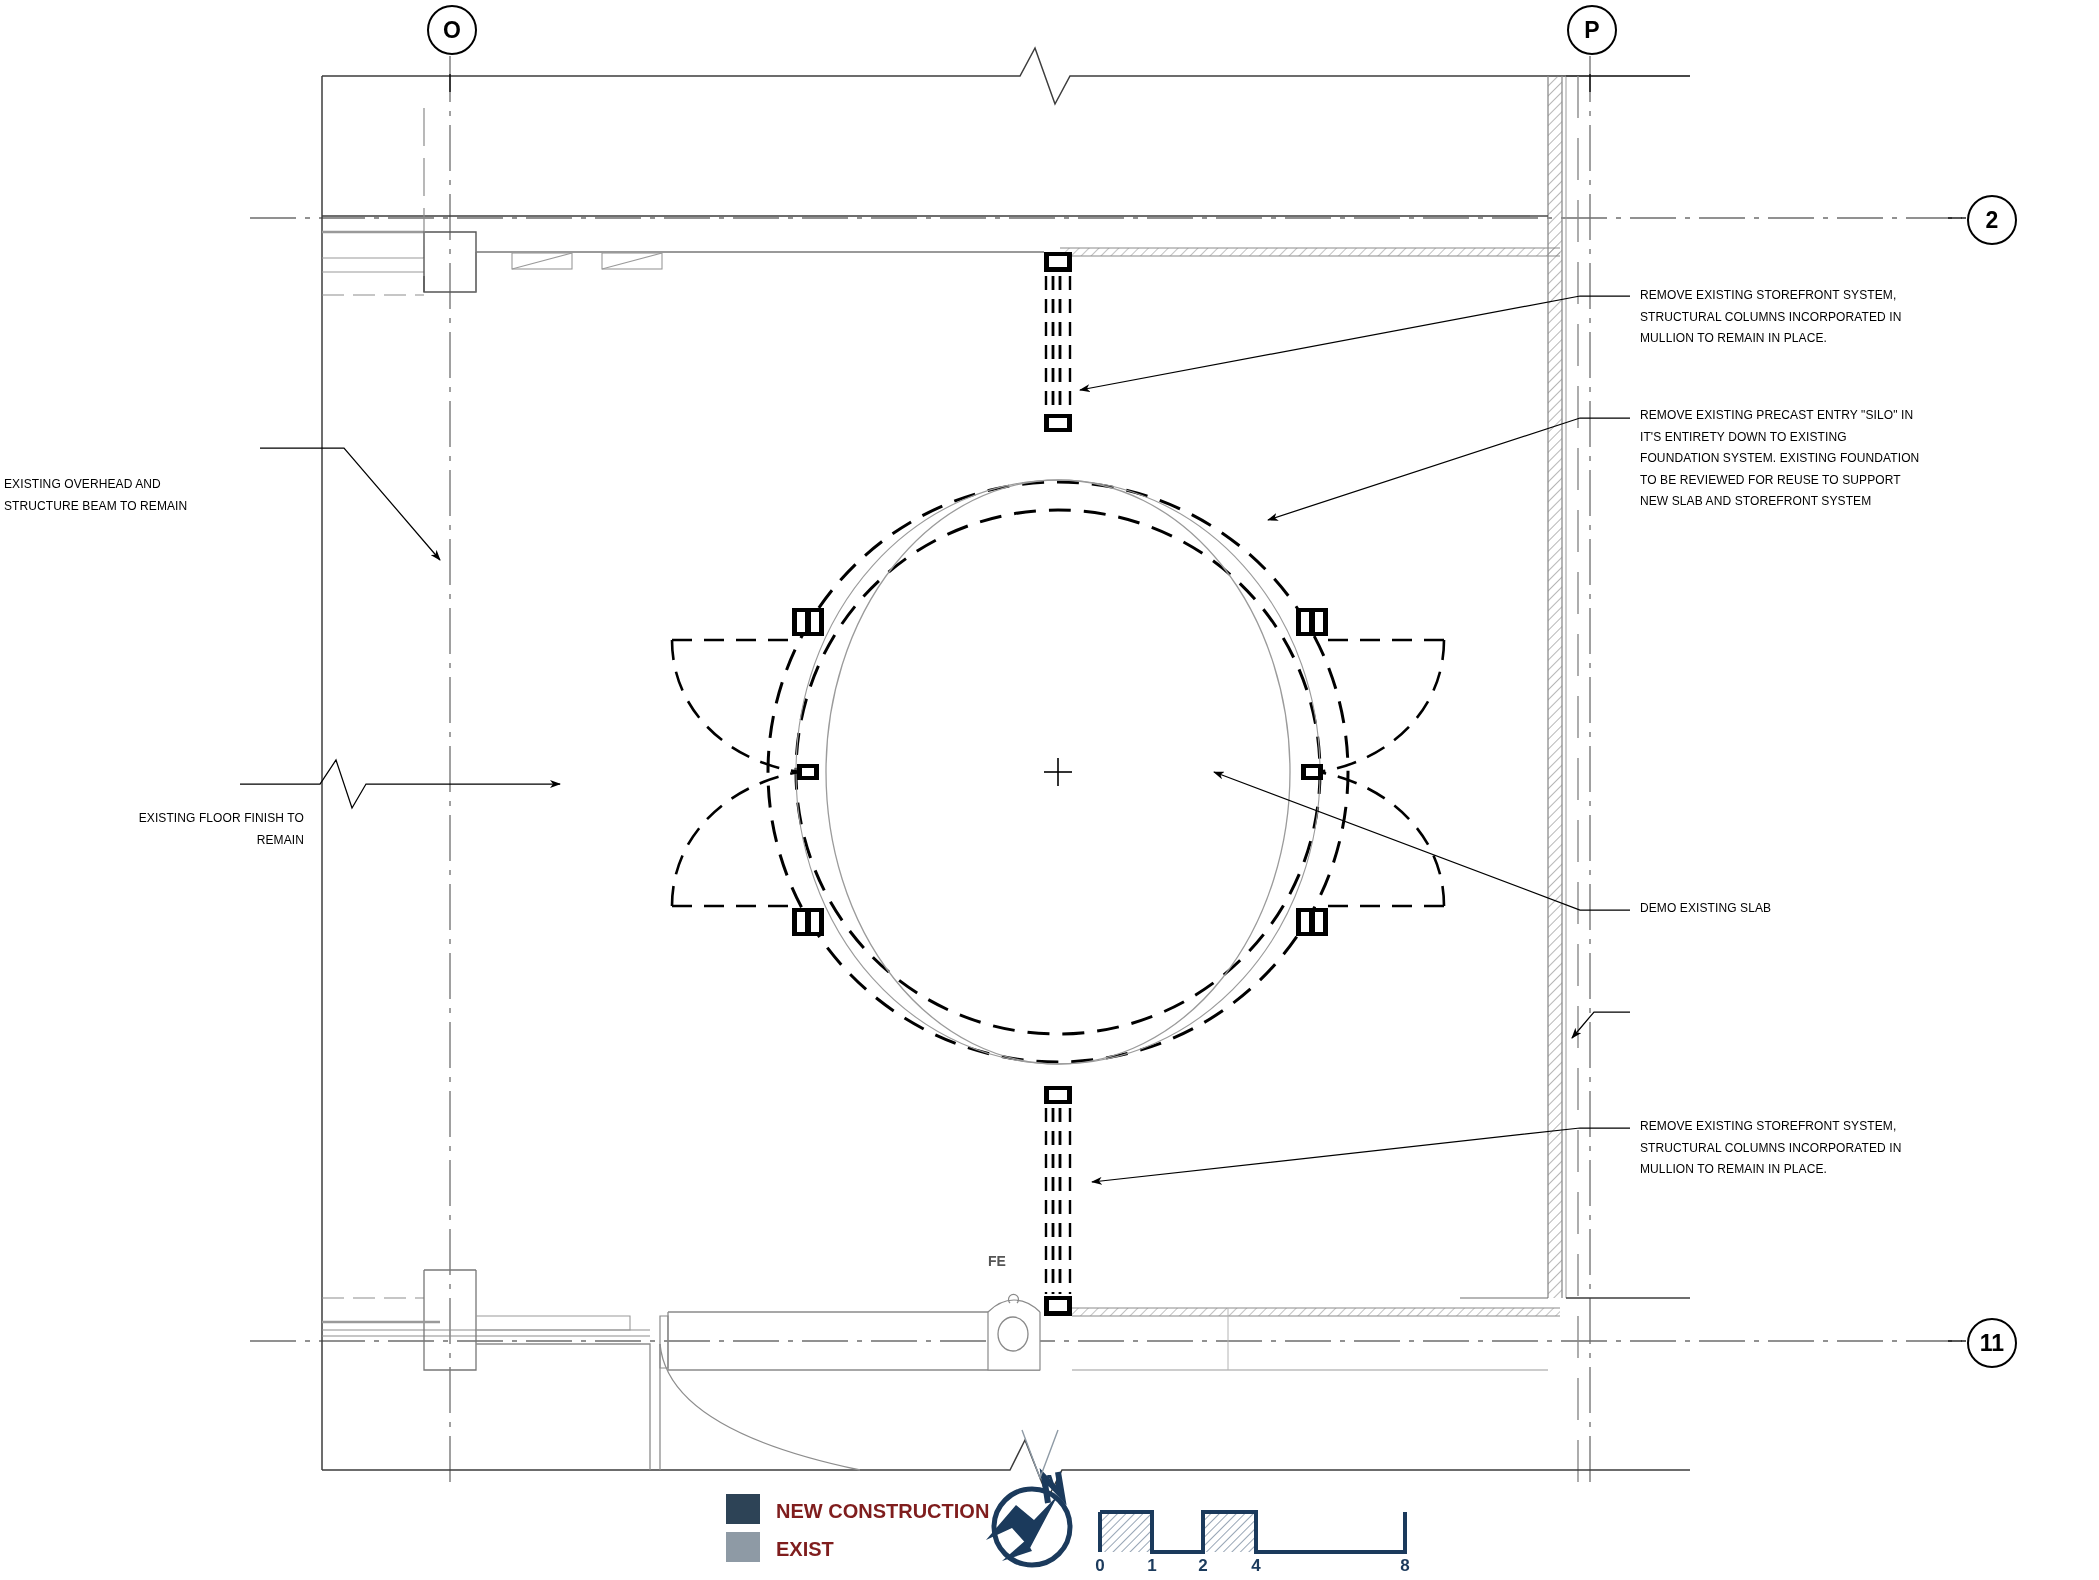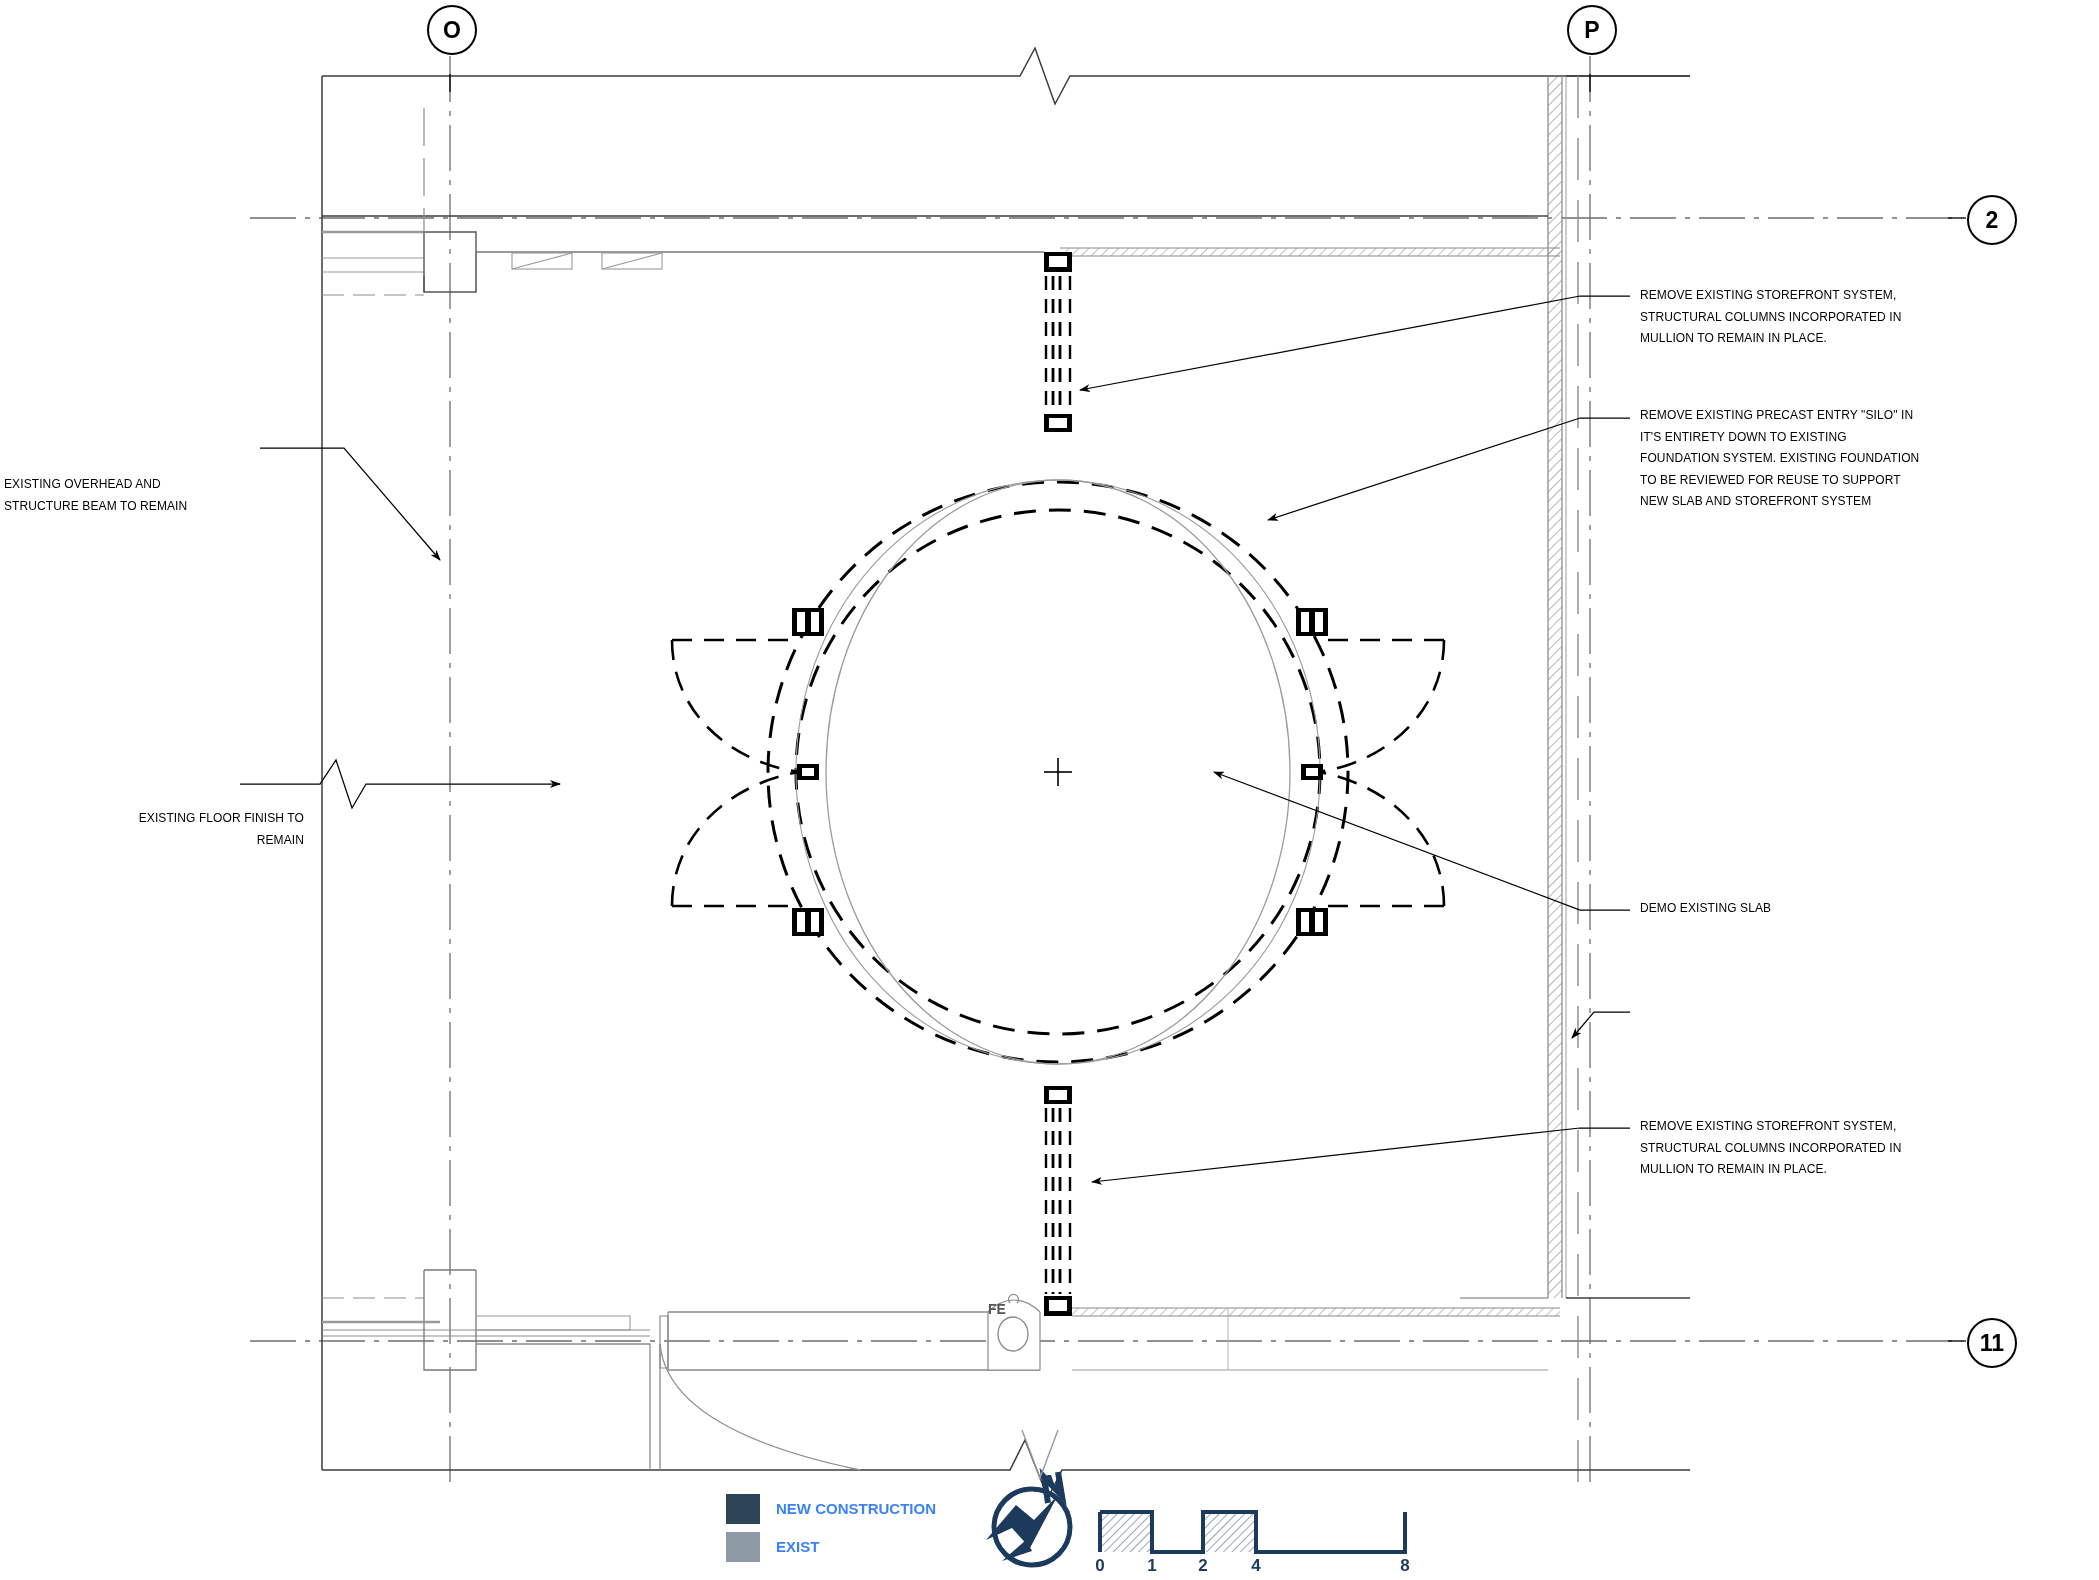--- a/index.html
+++ b/index.html
@@ -8,21 +8,21 @@
   #sheet{position:relative;width:2099px;height:1580px;background:#fff;}
   #dwg{position:absolute;left:0;top:0;width:2099px;height:1580px;}
   .note{position:absolute;font-size:12px;font-weight:normal;color:#000;
         letter-spacing:0.1px;line-height:21.5px;text-transform:uppercase;
         white-space:pre-line;}
   .note.r{text-align:left;}
   .note.l{text-align:left;margin-top:36px;}
   .bub{position:absolute;width:46px;height:46px;border:2.2px solid #000;
        border-radius:50%;background:#fff;display:flex;align-items:center;
        justify-content:center;font-size:23px;font-weight:bold;color:#000;}
-  .legend-label{position:absolute;font-size:15px;font-weight:bold;color:#3b82f6;}
+  .legend-label{position:absolute;font-size:20px;font-weight:bold;color:#7f1d1d;}
   .scale-num{position:absolute;font-size:17px;font-weight:bold;color:#1b3a5c;
              text-align:center;}
   .fe-label{position:absolute;font-size:14px;font-weight:bold;color:#555;}
 </style>
 </head>
 <body>
 
 <div id="sheet">
 
 <svg id="dwg" viewBox="0 0 2099 1580">
@@ -294,21 +294,21 @@
 <div class="note r" style="left:1640px;top:405px;width:455px;">REMOVE EXISTING PRECAST ENTRY "SILO" IN
 IT'S ENTIRETY DOWN TO EXISTING
 FOUNDATION SYSTEM. EXISTING FOUNDATION
 TO BE REVIEWED FOR REUSE TO SUPPORT
 NEW SLAB AND STOREFRONT SYSTEM</div>
 <div class="note r" style="left:1640px;top:898px;width:450px;">DEMO EXISTING SLAB</div>
 <div class="note r" style="left:1640px;top:1116px;width:450px;">REMOVE EXISTING STOREFRONT SYSTEM,
 STRUCTURAL COLUMNS INCORPORATED IN
 MULLION TO REMAIN IN PLACE.</div>
 
-<div class="fe-label" style="left:988px;top:1253px;margin-top:48px;">FE</div>
+<div class="fe-label" style="left:988px;top:1253px;">FE</div>
 
 <div class="legend-label" style="left:776px;top:1500px;">NEW CONSTRUCTION</div>
 <div class="legend-label" style="left:776px;top:1538px;">EXIST</div>
 
 <div style="position:absolute;left:1044px;top:1470px;font-size:22px;font-weight:bold;
             color:#1b3a5c;font-style:italic;">N</div>
 
 <div class="scale-num" style="left:1086px;top:1556px;width:28px;">0</div>
 <div class="scale-num" style="left:1138px;top:1556px;width:28px;">1</div>
 <div class="scale-num" style="left:1189px;top:1556px;width:28px;">2</div>

